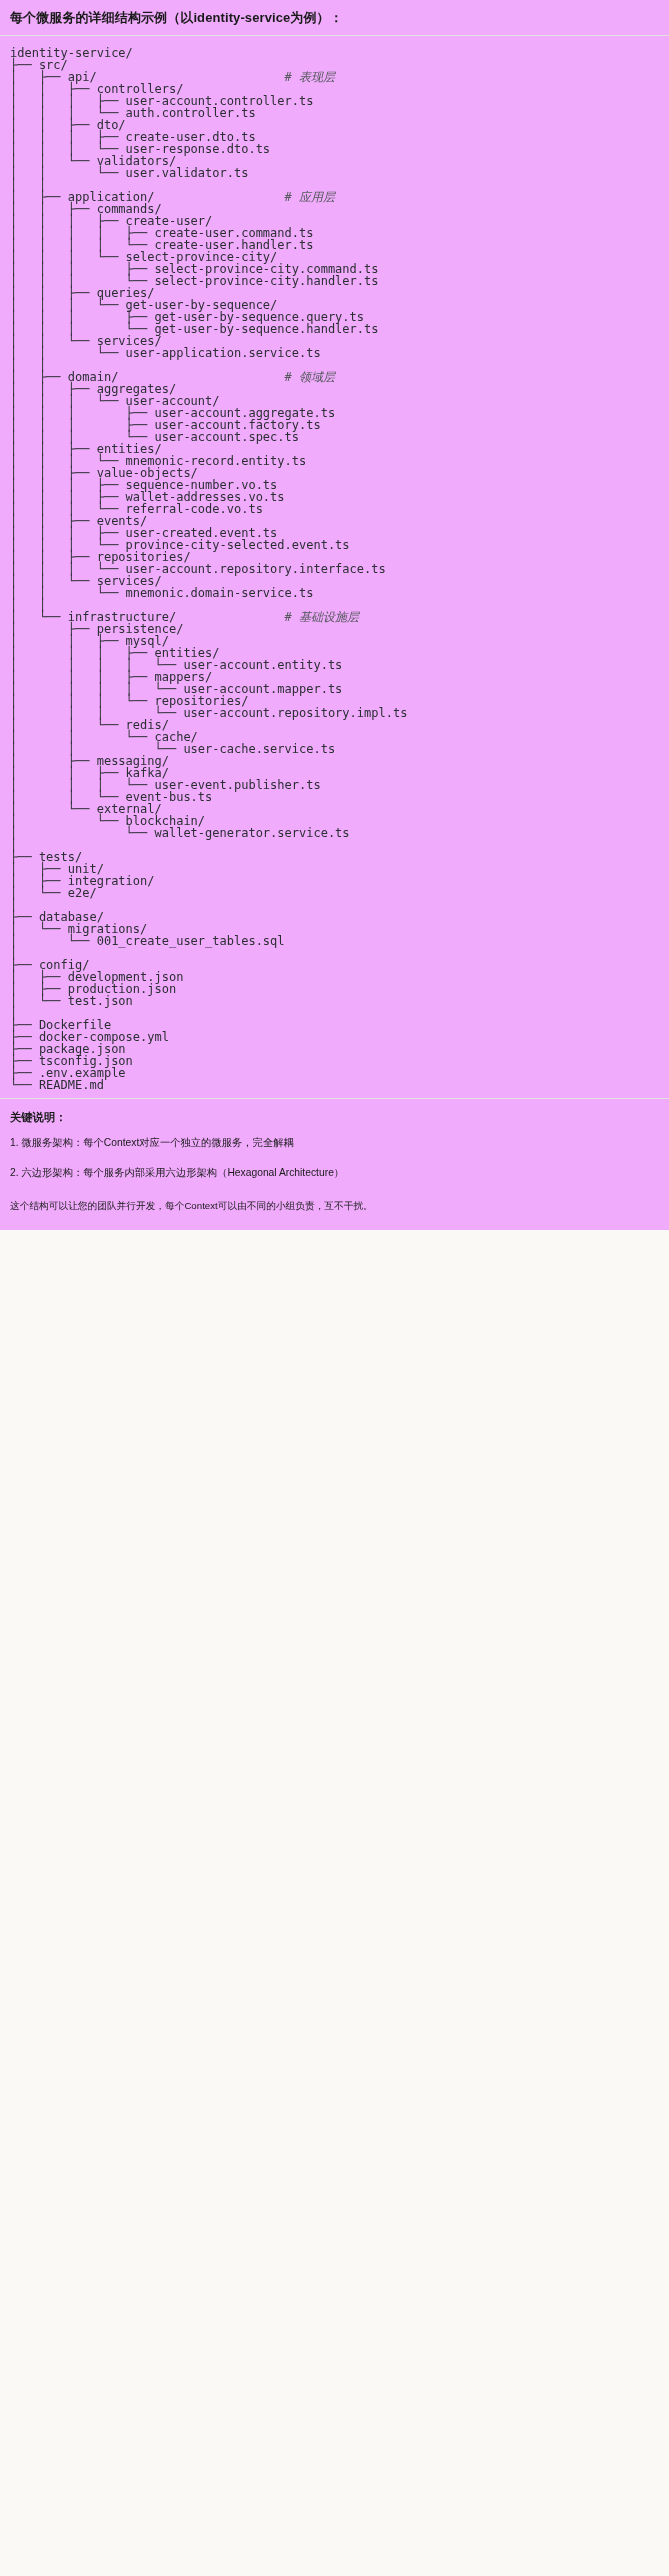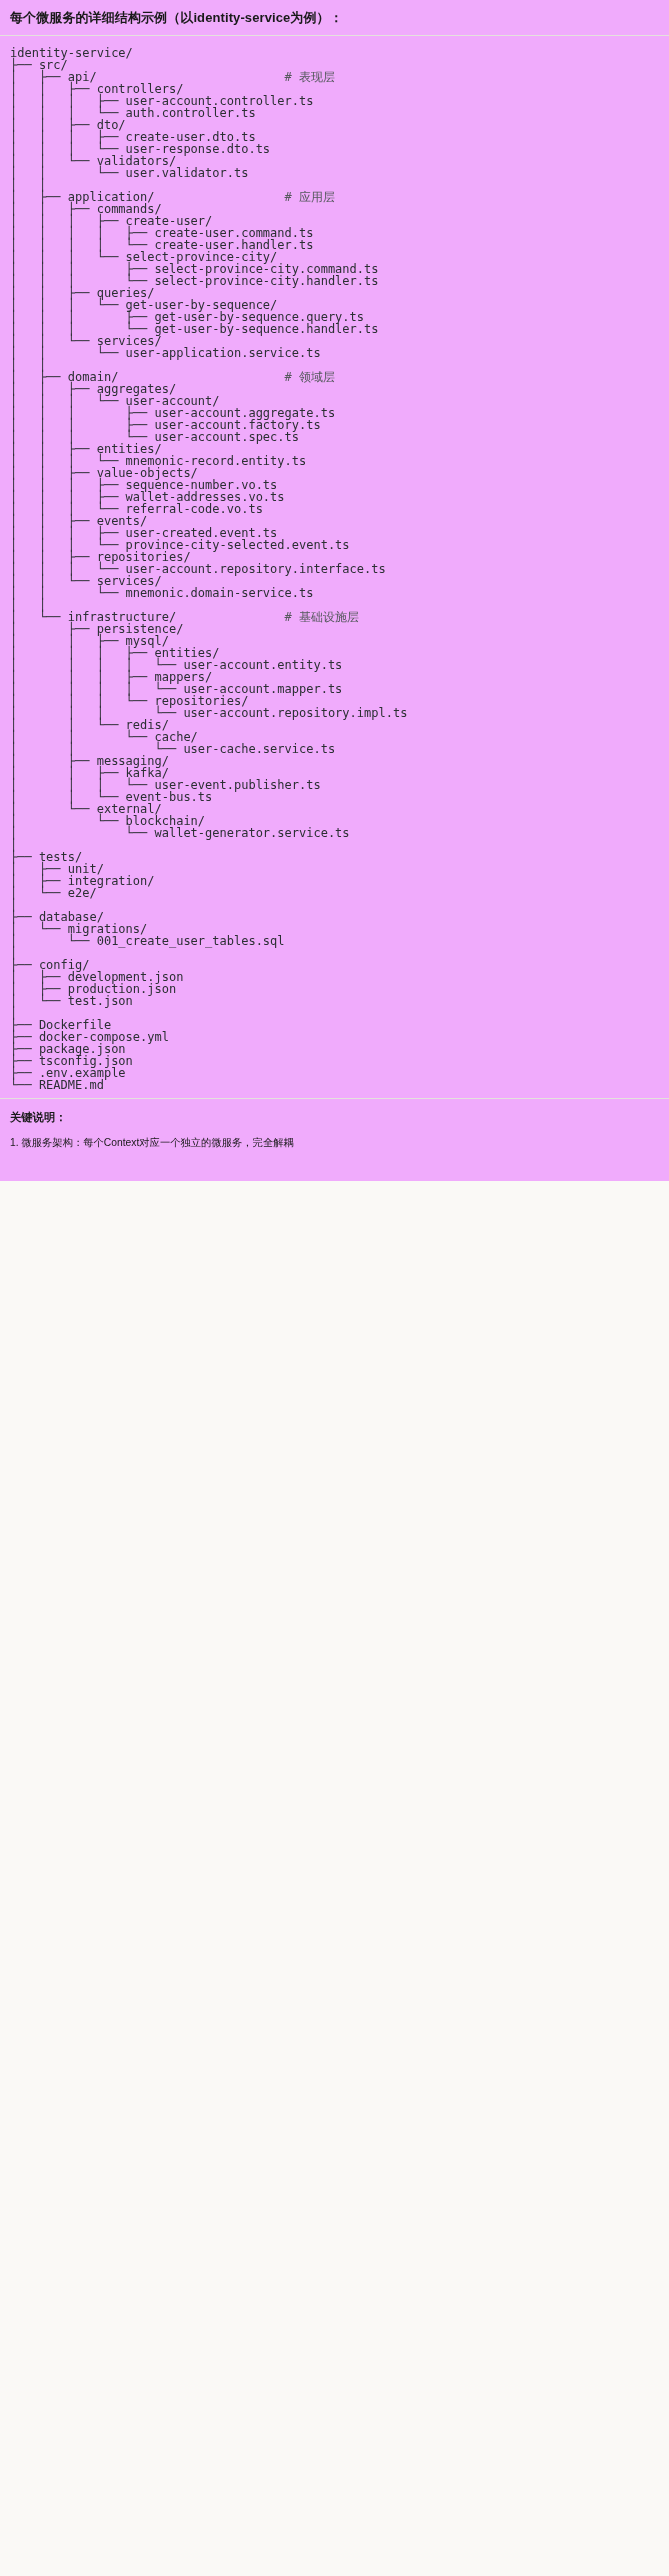--- a/index.html
+++ b/index.html
@@ -43,20 +43,21 @@
     font-family: "DejaVu Sans Mono", "Liberation Mono", monospace;
     font-size: 12px;
     line-height: 12px;
     color: #2b2f33;
     white-space: pre;
     letter-spacing: 0px;
     tab-size: 4;
   }
   pre.tree .cmt {
     color: #54585c;
+    font-style: italic;
   }
   .notes {
     padding: 3.8px 10px 16.3px 10px;
   }
   .notes-title {
     font-weight: bold;
     font-size: 11.3px;
     line-height: 16.3px;
     margin: 6.3px 0 10px 0;
     color: #1a1a1a;
@@ -184,17 +185,19 @@
 ├── .env.example
 └── README.md</pre>
   </div>
 
   <hr class="rule">
 
   <div class="notes">
     <div class="notes-title">关键说明：</div>
     <div>
         <div class="note-item"><span class="num">1. </span><span class="term">微服务架构</span><span class="sep">：</span><span class="desc">每个Context对应一个独立的微服务，完全解耦</span></div>
+        <div class="note-item"><span class="num">2. </span><span class="term">六边形架构</span><span class="sep">：</span><span class="desc">每个服务内部采用六边形架构（Hexagonal Architecture）</span></div>
       </div>
+    <div class="closing">这个结构可以让您的团队并行开发，每个Context可以由不同的小组负责，互不干扰。</div>
   </div>
 
 </div>
 
 
 </body></html>

